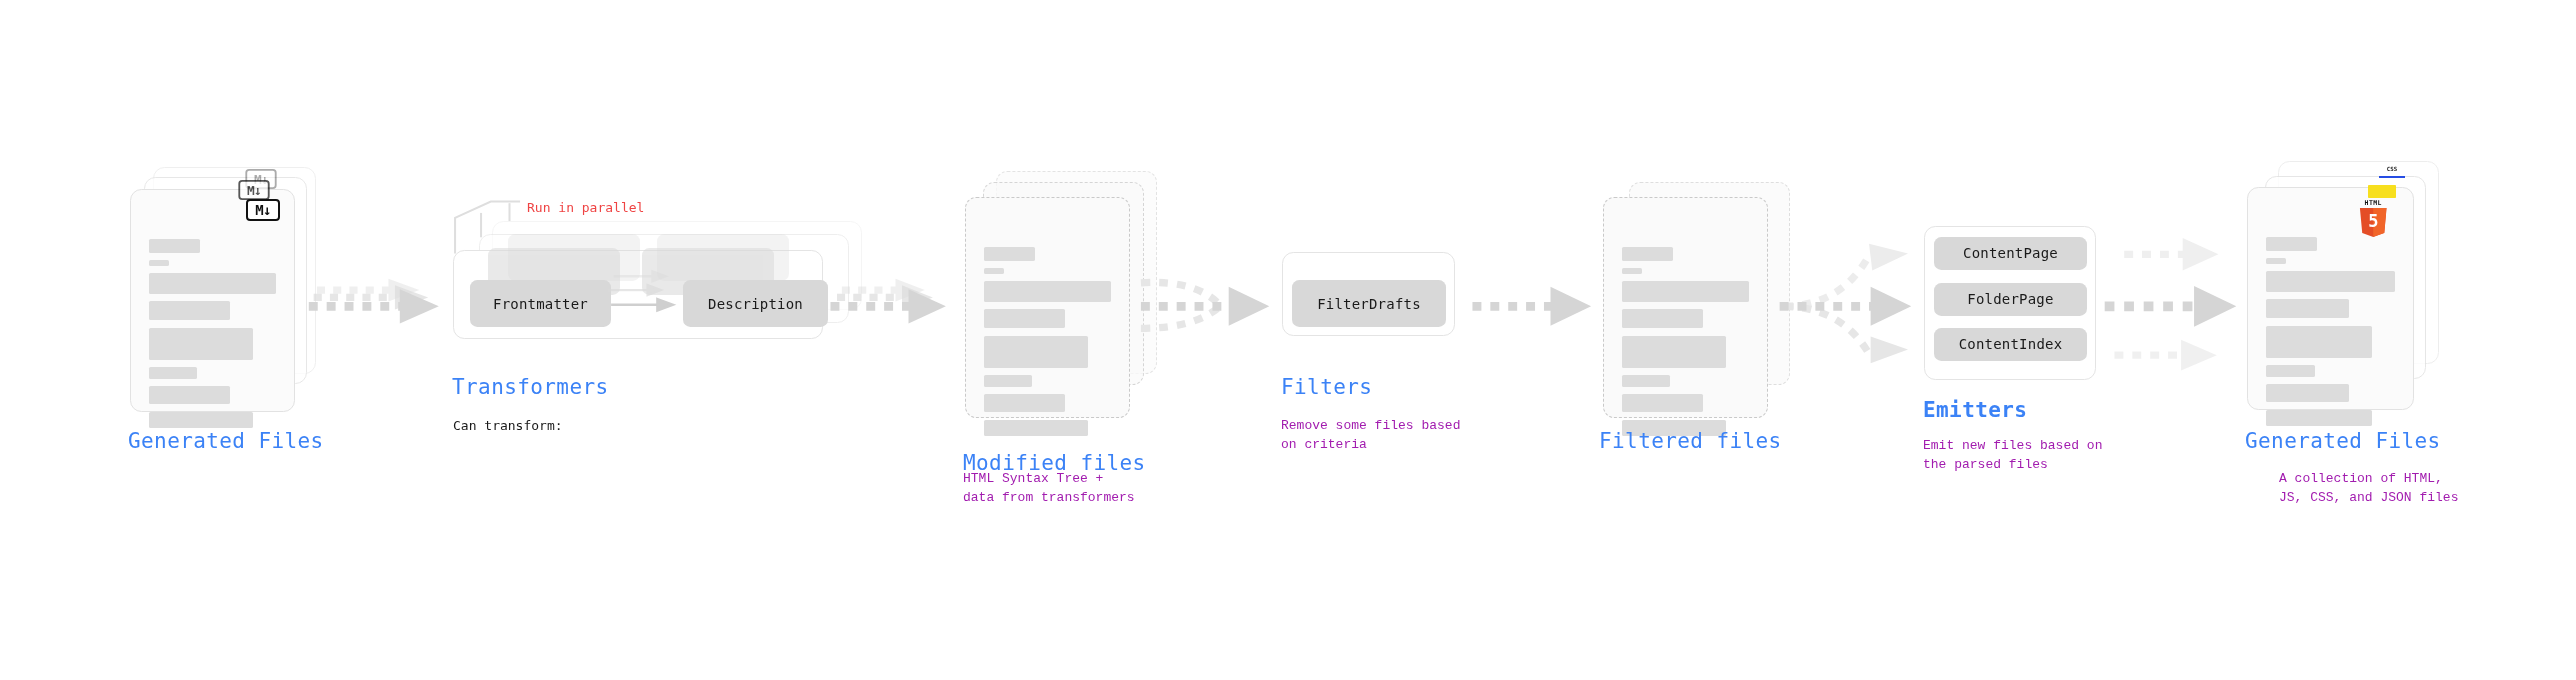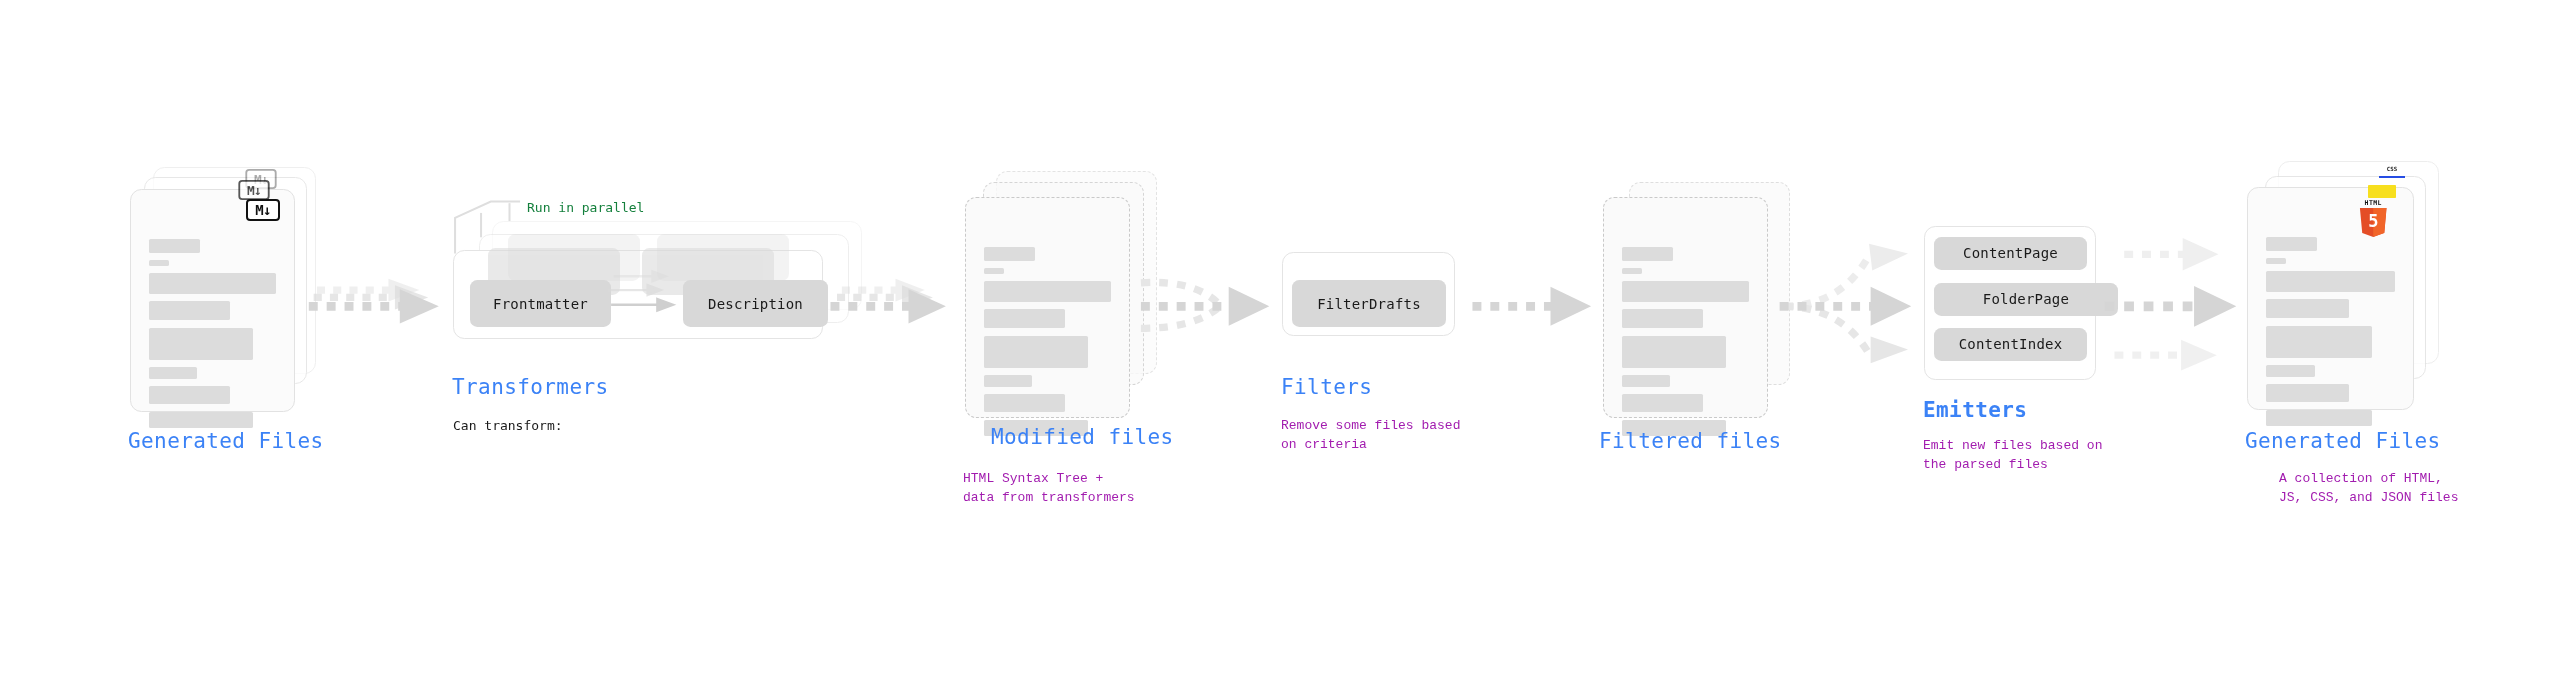--- a/index.html
+++ b/index.html
@@ -118,21 +118,21 @@
     color: #1a1a1a;
     line-height: 1.5;
   }
   .bullets .lead { display: block; }
   .bullets ul { list-style: none; margin-left: 8.1px; }
   .bullets li::before { content: "\2022"; margin-right: 7.3px; }
 
   .parallel-label {
     position: absolute;
     font-size: 13px;
-    color: #15803d;
+    color: #ef4444;
     white-space: nowrap;
   }
 
   svg.overlay { position: absolute; left: 0; top: 0; pointer-events: none; }
 </style>
 </head>
 <body>
 
 <div class="stage">
 
@@ -187,21 +187,21 @@
         <div class="bar" style="width:51px;height:14px;"></div>
         <div class="bar" style="width:19.5px;height:5.7px;"></div>
         <div class="bar" style="width:100%;height:20.3px;"></div>
         <div class="bar" style="width:64%;height:19.5px;"></div>
         <div class="bar" style="width:82%;height:32px;"></div>
         <div class="bar" style="width:38%;height:12.2px;"></div>
         <div class="bar" style="width:64%;height:18px;"></div>
         <div class="bar" style="width:82%;height:16.3px;"></div>
       </div>
     </div>
-    <div class="title" style="left:963px; top:425px;margin-left:28px;">Modified files</div>
+    <div class="title" style="left:963px; top:451px;">Modified files</div>
     <div class="subtitle" style="left:963px; top:470px;">HTML Syntax Tree +
 data from transformers</div>
   </div>
 
   <div>
     <div class="process-box" style="left:1282px; top:252px; width:173px; height:84px;"></div>
     <div class="chip" style="left:1292px; top:280px; width:154px; height:47px;">FilterDrafts</div>
     <div class="title" style="left:1281px; top:375px;">Filters</div>
     <div class="subtitle" style="left:1281px; top:417px;">Remove some files based
 on criteria</div>
@@ -220,21 +220,21 @@
         <div class="bar" style="width:64%;height:18px;"></div>
         <div class="bar" style="width:82%;height:16.3px;"></div>
       </div>
     </div>
     <div class="title" style="left:1599px; top:429px;">Filtered files</div>
   </div>
 
   <div>
     <div class="process-box" style="left:1924px; top:226px; width:172px; height:154px;"></div>
     <div class="chip" style="left:1934px; top:237px; width:153px; height:32.5px;">ContentPage</div>
-    <div class="chip" style="left:1934px; top:283px; width:184px; height:32.5px;">FolderPage</div>
+    <div class="chip" style="left:1934px; top:283px; width:153px; height:32.5px;">FolderPage</div>
     <div class="chip" style="left:1934px; top:328px; width:153px; height:32.5px;">ContentIndex</div>
     <div class="title" style="left:1923px; top:398px;font-weight:bold;">Emitters</div>
     <div class="subtitle" style="left:1923px; top:437px;">Emit new files based on
 the parsed files</div>
   </div>
 
   <div>
     <div class="doc-card ghost" style="left:2278px; top:161px; width:161px; height:203px; opacity:.6;"></div>
     <div class="doc-card ghost" style="left:2265px; top:176px; width:161px; height:203px; opacity:.85;"></div>
     <div class="doc-card" style="left:2247px; top:187px; width:167px; height:223px;">

